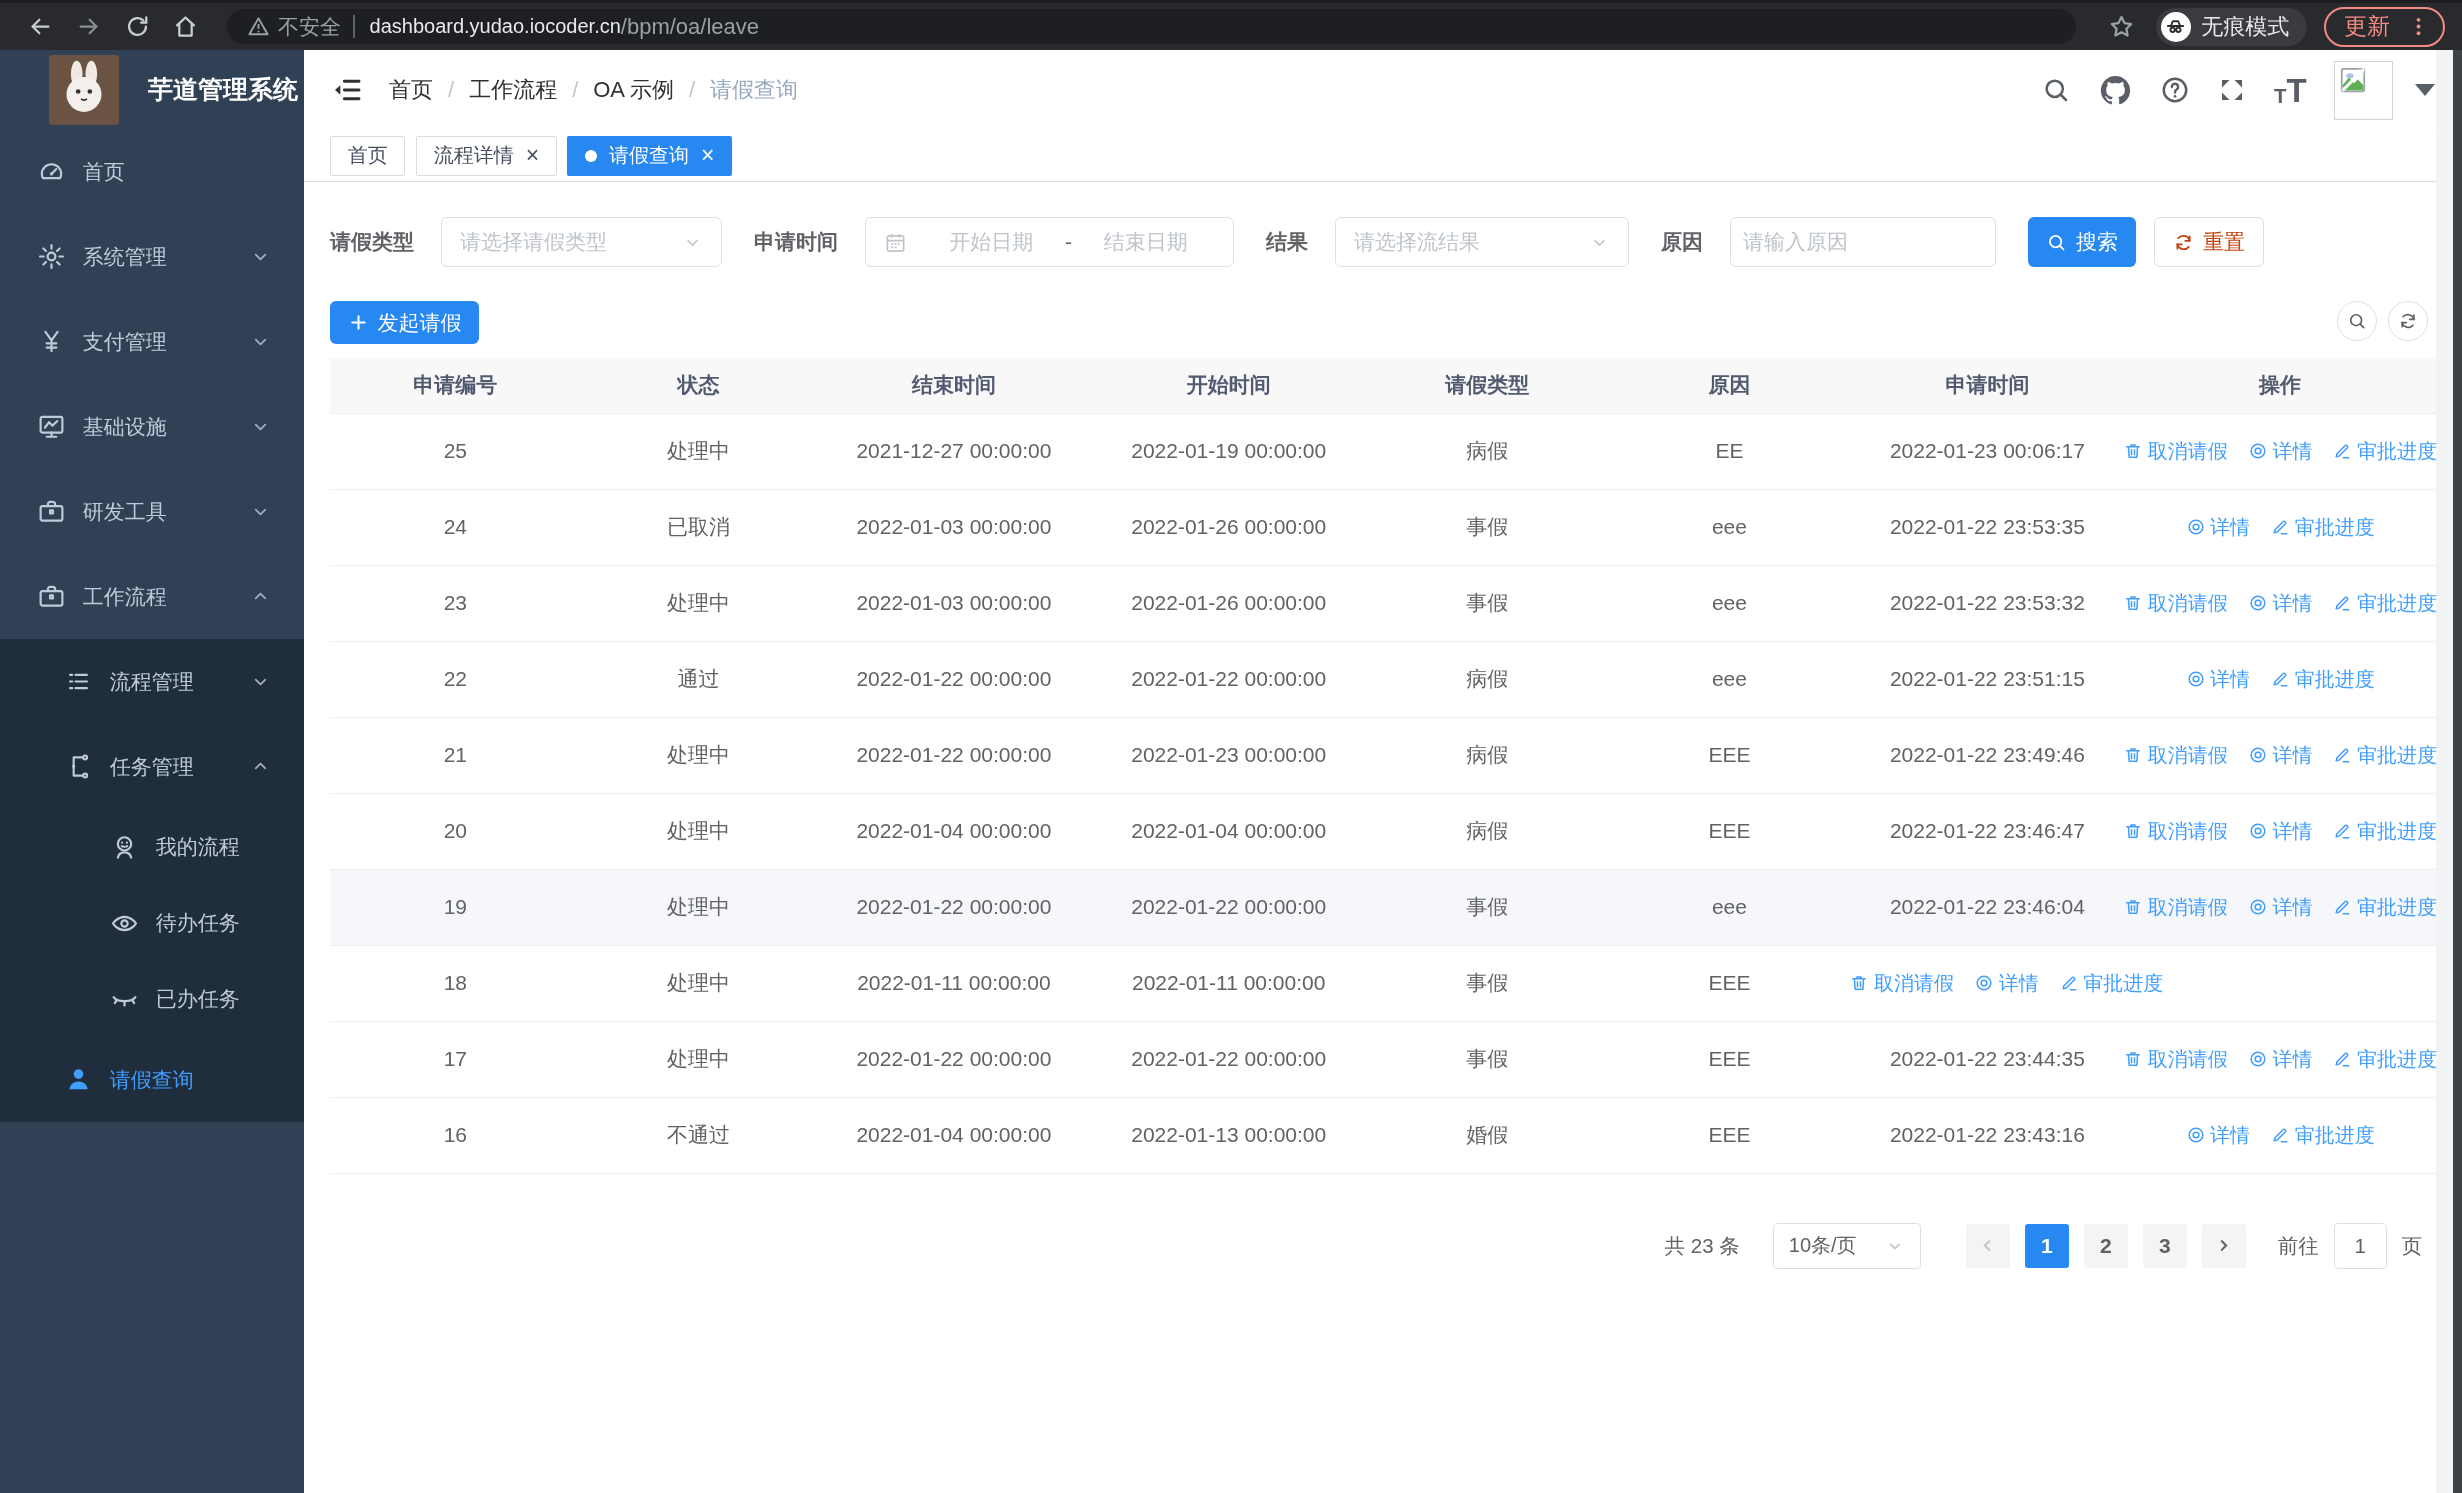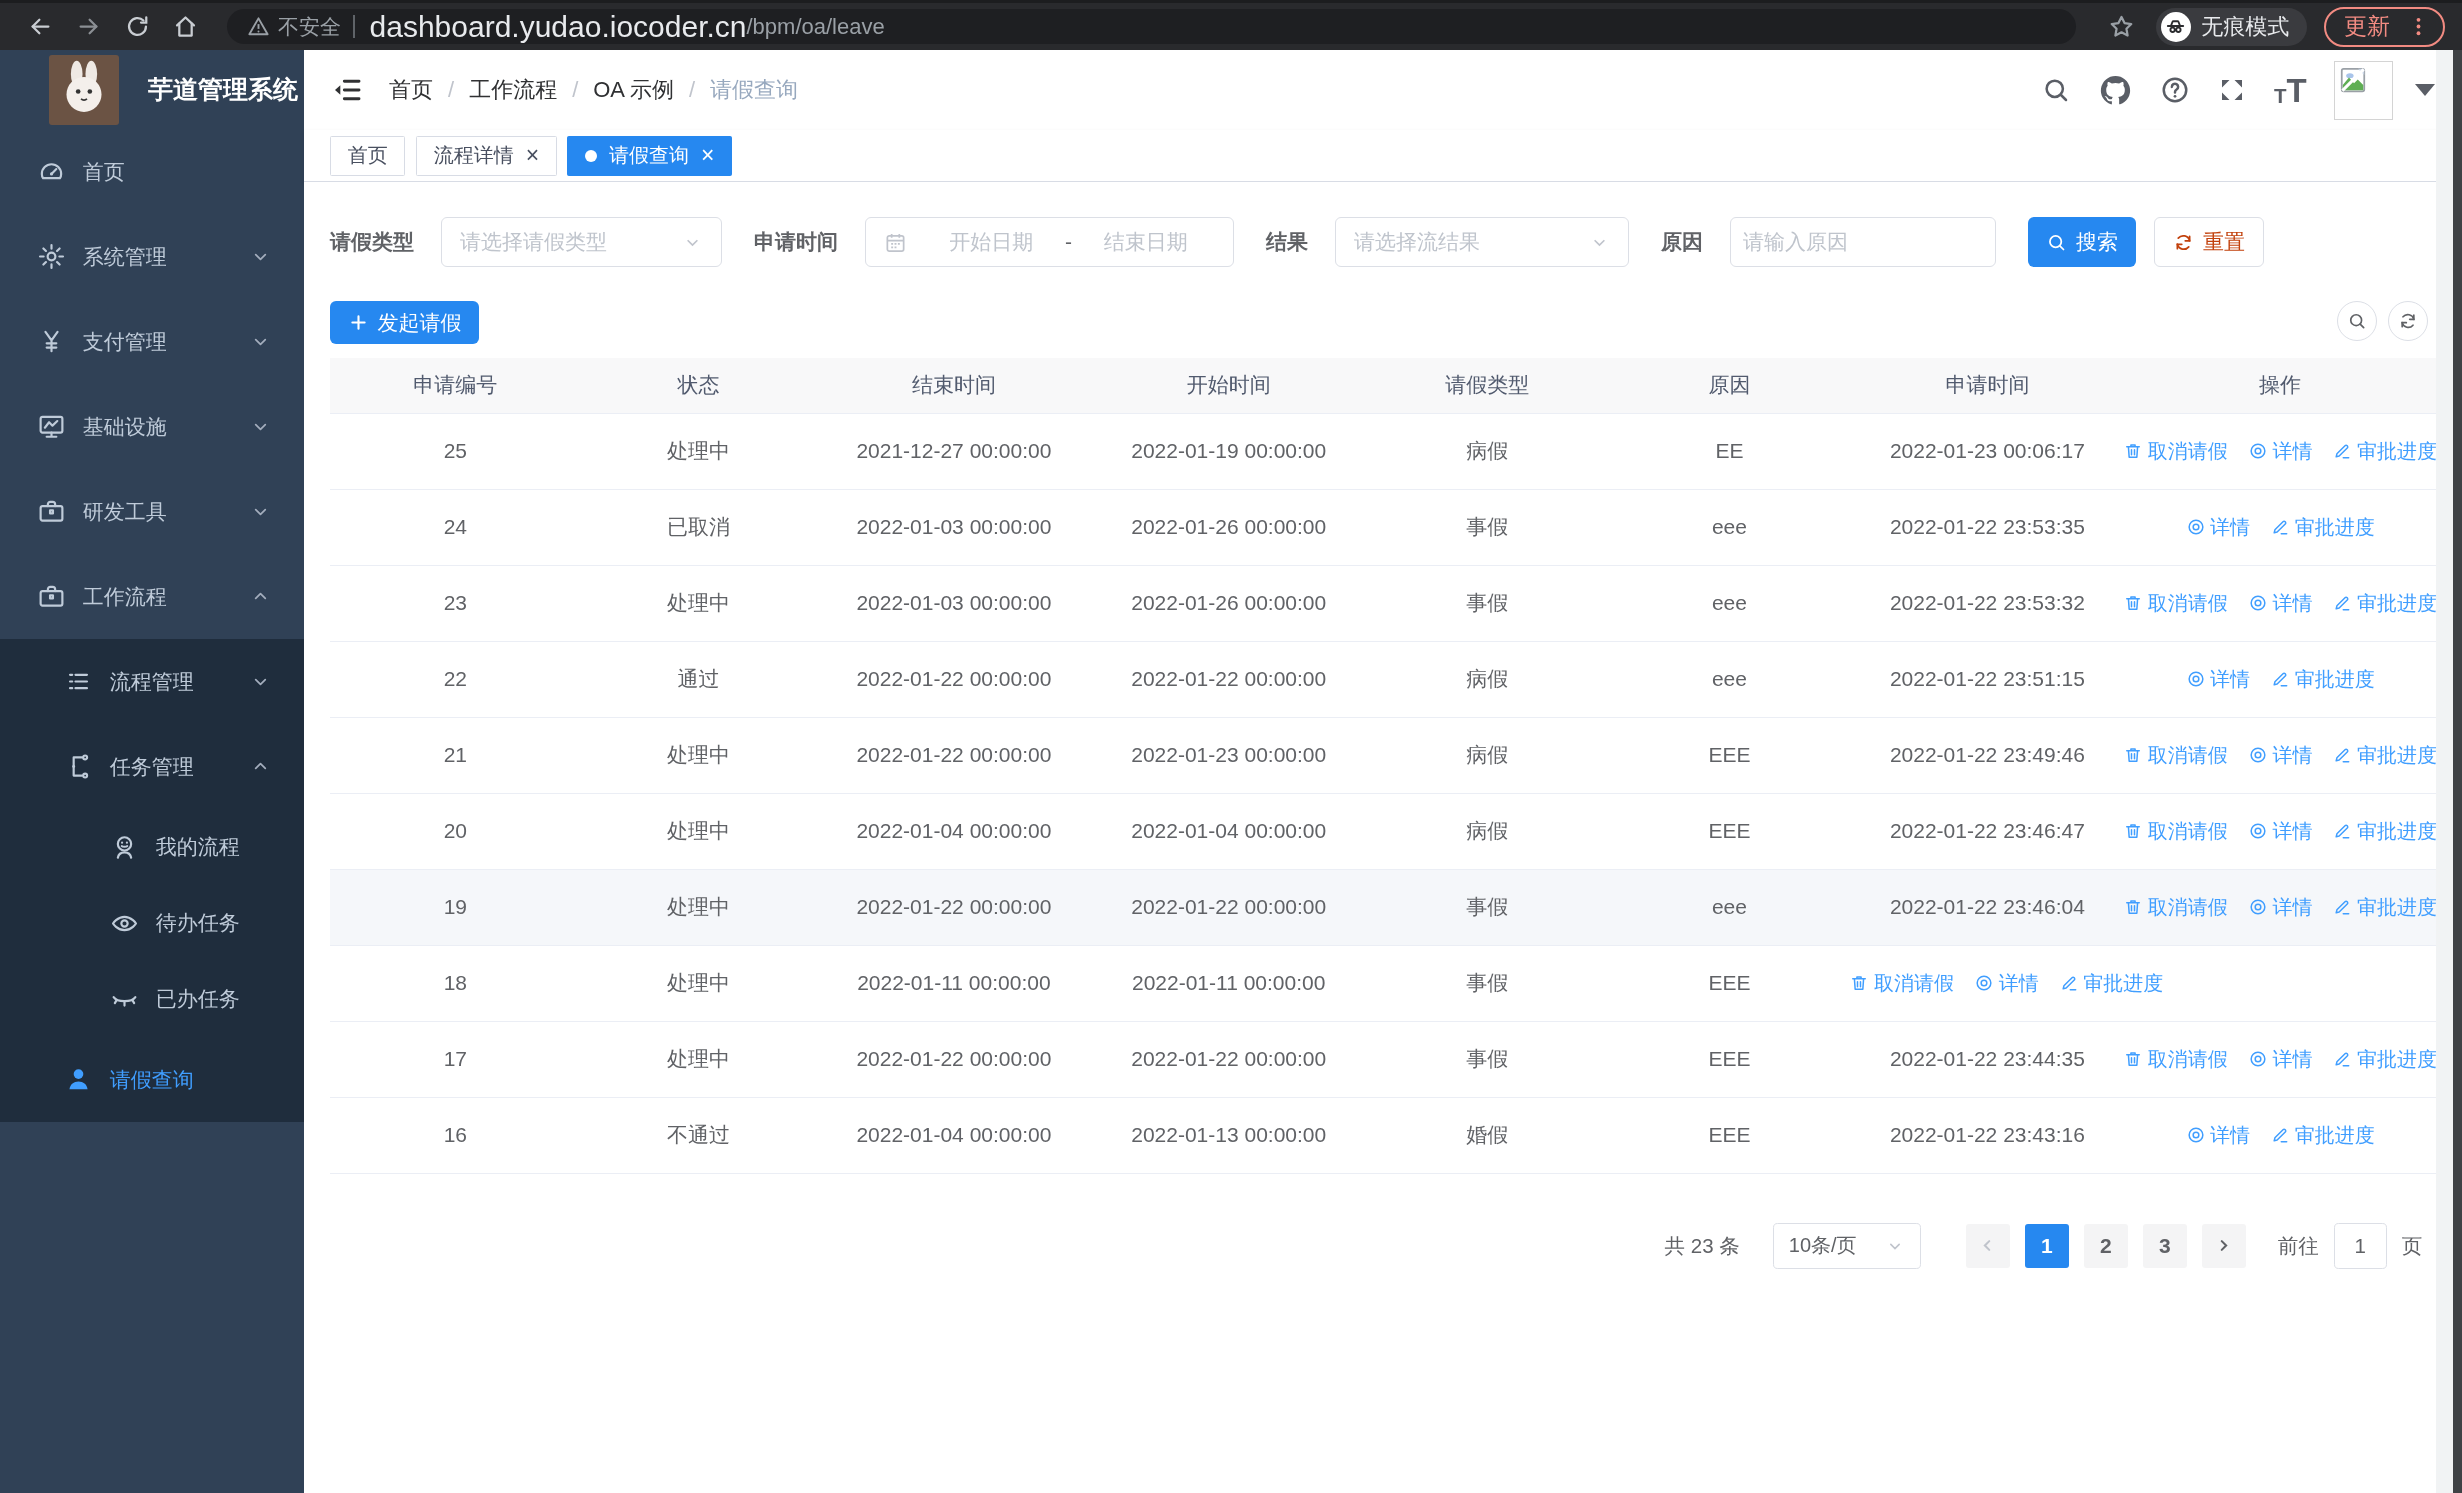--- a/index.html
+++ b/index.html
@@ -11,21 +11,21 @@
   .browser{position:absolute;top:0;left:0;width:2462px;height:50px;background:#292a2d;
     border-top:3.8px solid #1c1d1f;display:flex;align-items:center;padding:0 16.7px;}
   .b-ico{color:#c9cdd2;margin:0 10.6px;flex:none}
   .b-ico svg{width:27px;height:27px}
   .b-ico.dim{color:#8b8f94}
   .url-pill{flex:1;height:35px;border-radius:17.5px;background:#1e1f22;display:flex;
     align-items:center;margin:0 18px;padding:0 20px;min-width:0}
   .warn{color:#9aa0a6}.warn svg{width:23px;height:23px}
   .sec-label{color:#9aa0a6;font-size:21px;margin:0 12px 0 7.6px}
   .url-div{width:1.5px;height:23px;background:#5f6368;margin-right:15px}
-  .url-host{color:#e8eaed;font-size:30px;white-space:nowrap}
+  .url-host{color:#e8eaed;font-size:20px;white-space:nowrap}
   .url-path{color:#9aa0a6;font-size:22px;white-space:nowrap}
   .star{color:#9aa0a6;margin:0 13.7px}.star svg{width:27px;height:27px}
   .incog{height:38px;border-radius:19px;background:#3a3b3f;display:flex;align-items:center;
     padding:0 18px 0 4.6px;margin:0 7.6px;flex:none}
   .incog-circle{width:30px;height:30px;border-radius:50%;background:#fff;color:#2b2c2f;
     display:flex;align-items:center;justify-content:center;margin-right:10.6px}
   .incog-circle svg{width:23px;height:23px}
   .incog-label{color:#e8eaed;font-size:22px}
   .update-pill{height:40px;border:2.3px solid #f28b82;border-radius:21px;color:#f28b82;
     display:flex;align-items:center;gap:16.7px;padding:0 13.7px 0 18px;margin-left:9px;flex:none}
@@ -109,21 +109,21 @@
   .toolbar-row{display:flex;margin-top:34px}
   .btn-create{width:149px;height:43px;font-size:21px;background:#2688f0;color:#fff}
   .circle-btns{margin-left:auto;display:flex;gap:10.6px;margin-right:8.4px}
   .circle-btn{width:40px;height:40px;border-radius:50%;border:1.5px solid #dcdfe6;background:#fff;
     color:#606266;display:flex;align-items:center;justify-content:center;cursor:pointer}
   .circle-btn svg{width:20px;height:20px}
 
   
   .table{margin-top:13.7px;width:100%;font-size:21px;color:#606266}
   .t-row{display:flex;align-items:stretch;border-bottom:1.5px solid #ebeef5}
-  .t-head{background:#f8f8f9;color:#515a6e;font-weight:400;border-bottom:1.5px solid #ebeef5}
+  .t-head{background:#f8f8f9;color:#515a6e;font-weight:700;border-bottom:1.5px solid #ebeef5}
   .t-head .t-cell{height:55px}
   .t-cell{display:flex;align-items:center;justify-content:center;height:75px;
     padding:0 7.6px;text-align:center;white-space:nowrap}
   .c0{width:11.9%}.c1{width:11.2%}.c2{width:13.05%}.c3{width:13.05%}
   .c4{width:11.5%}.c5{width:11.5%}.c6{width:13%}.c7{width:14.8%}
   .t-row.hl{background:#f5f7fa}
   .act-link{color:#409eff;font-size:20px;display:flex;align-items:center;gap:4.6px;cursor:pointer;white-space:nowrap}
   .act-link svg{width:20px;height:20px}
   .c7.t-cell{gap:20px}
 

